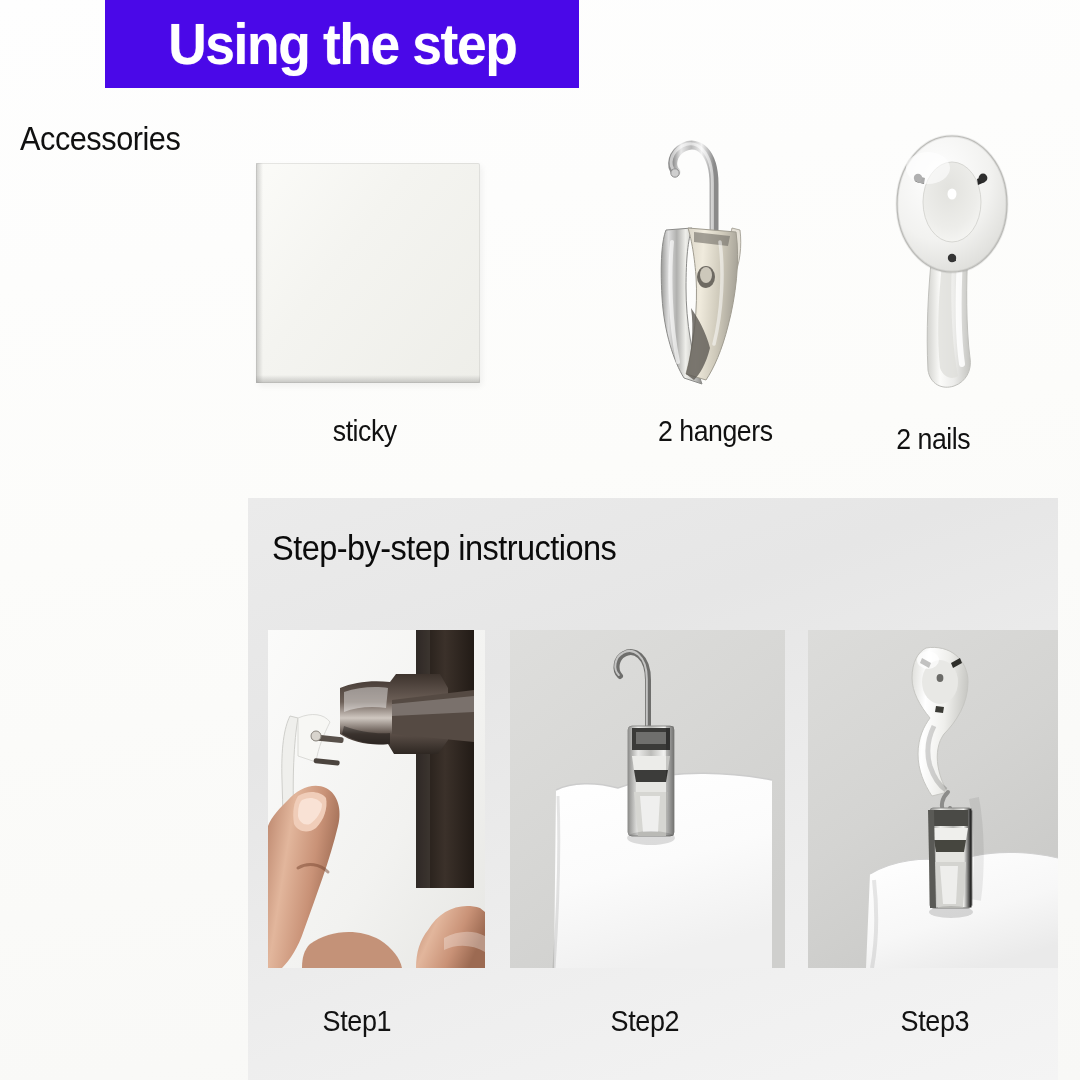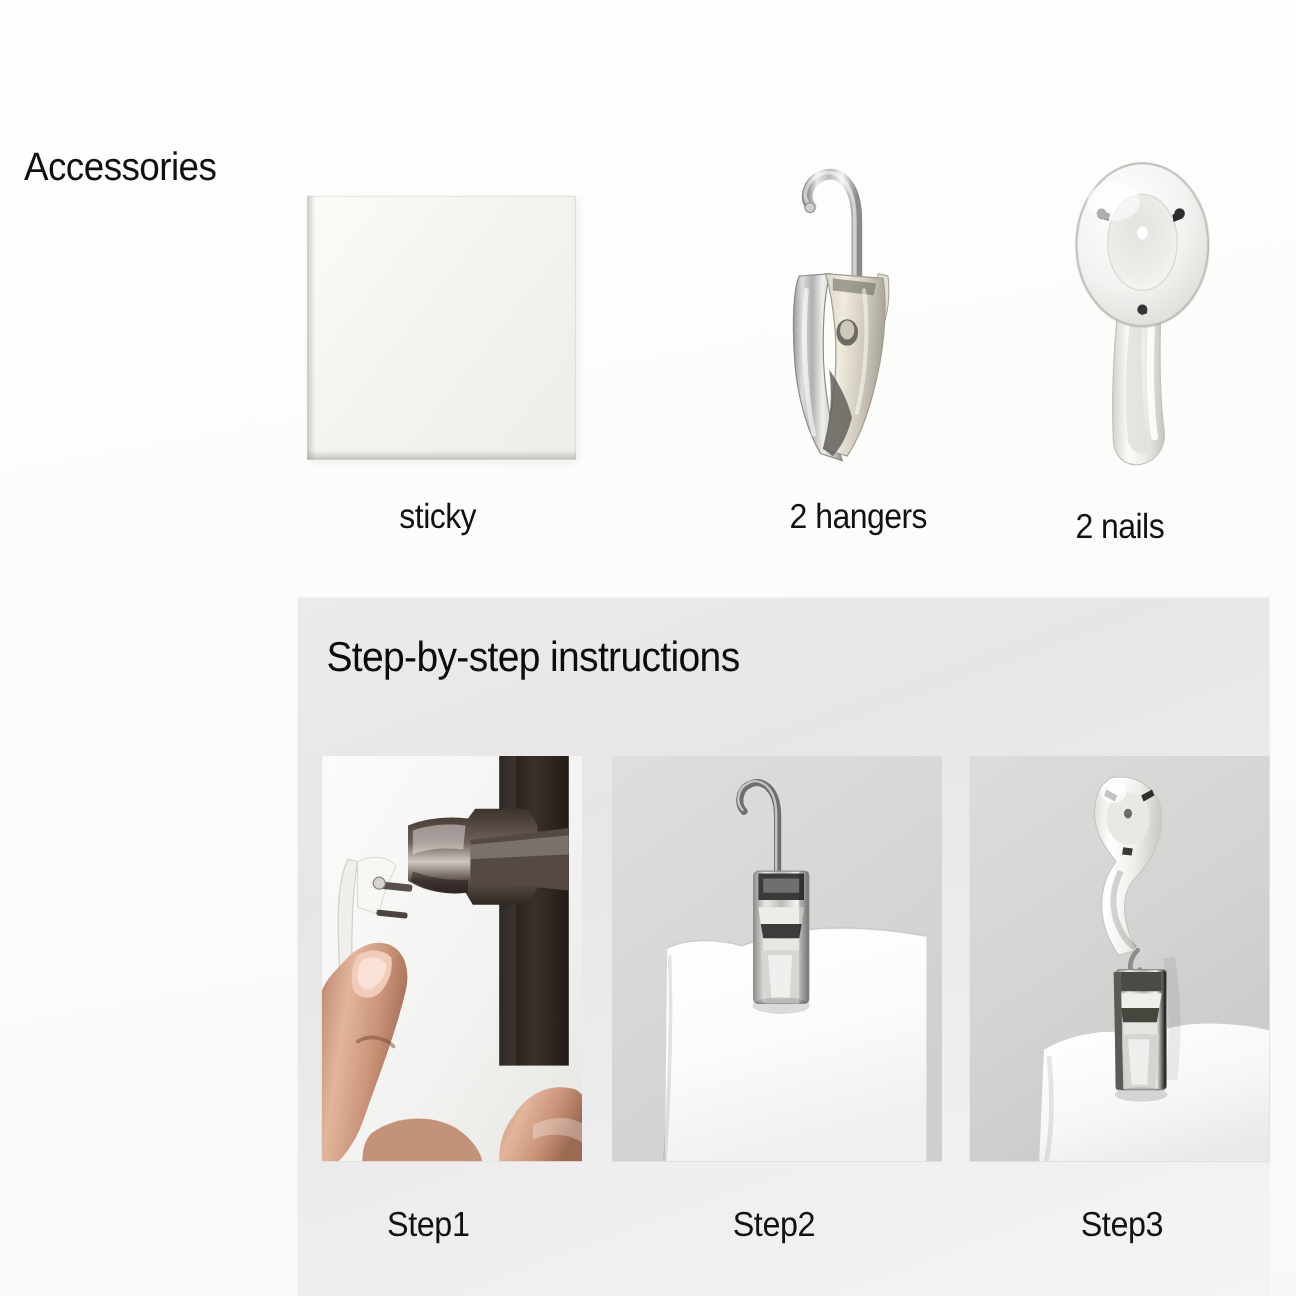--- a/index.html
+++ b/index.html
@@ -161,20 +161,23 @@
   .step-label.s2 { left: 608px; }
   .step-label.s3 { left: 898px; }
 
   svg { display: block; }
 </style>
 </head>
 <body>
 
 <div id="page">
 
+  <div class="banner">
+    <span class="banner-title">Using the step</span>
+  </div>
 
   <div class="accessories-heading">Accessories</div>
 
   <div class="sticky-pad"></div>
   <div class="acc-label sticky-label">sticky</div>
 
   <div class="hanger-wrap">
     <svg viewBox="0 0 170 280" width="170" height="280">
       <defs>
         <linearGradient id="steelH" x1="0" y1="0" x2="1" y2="0">

